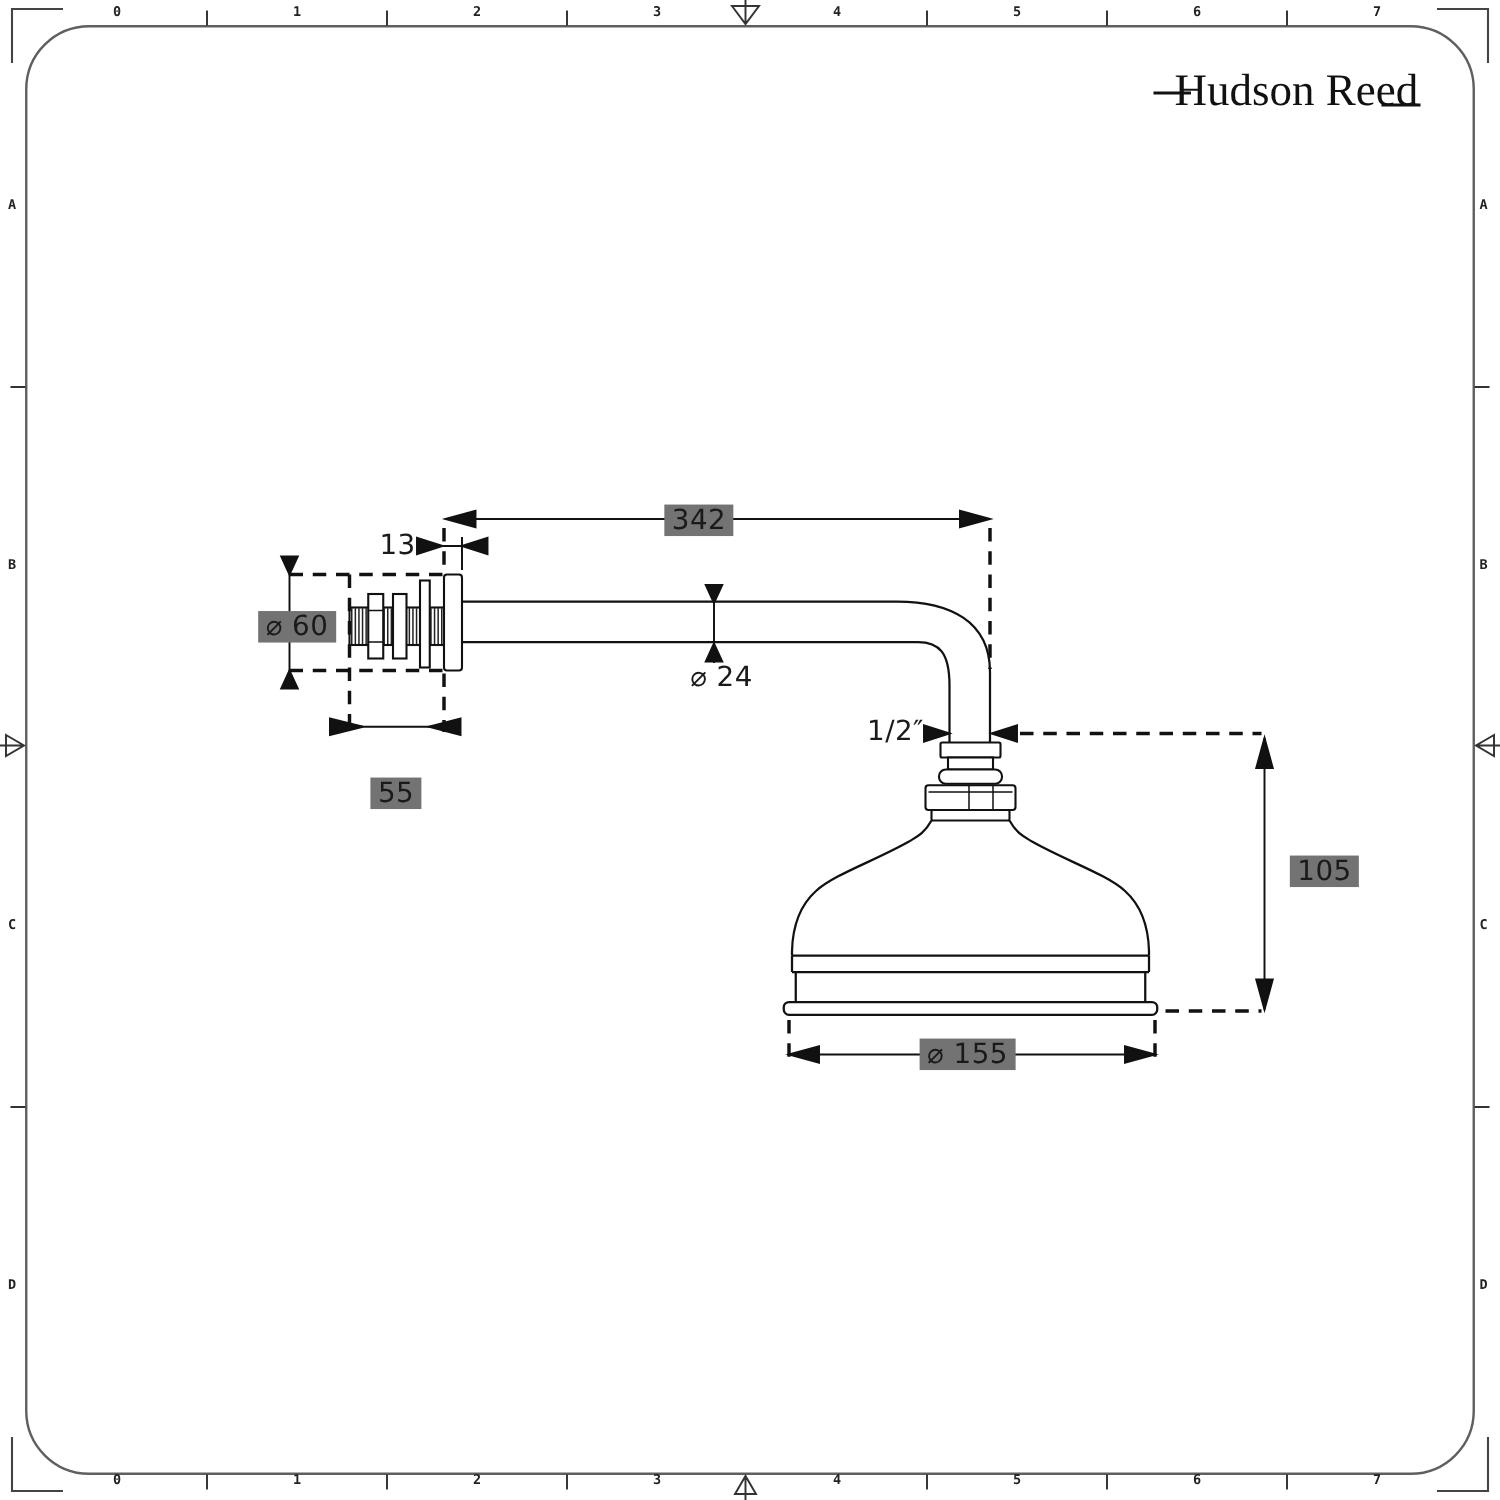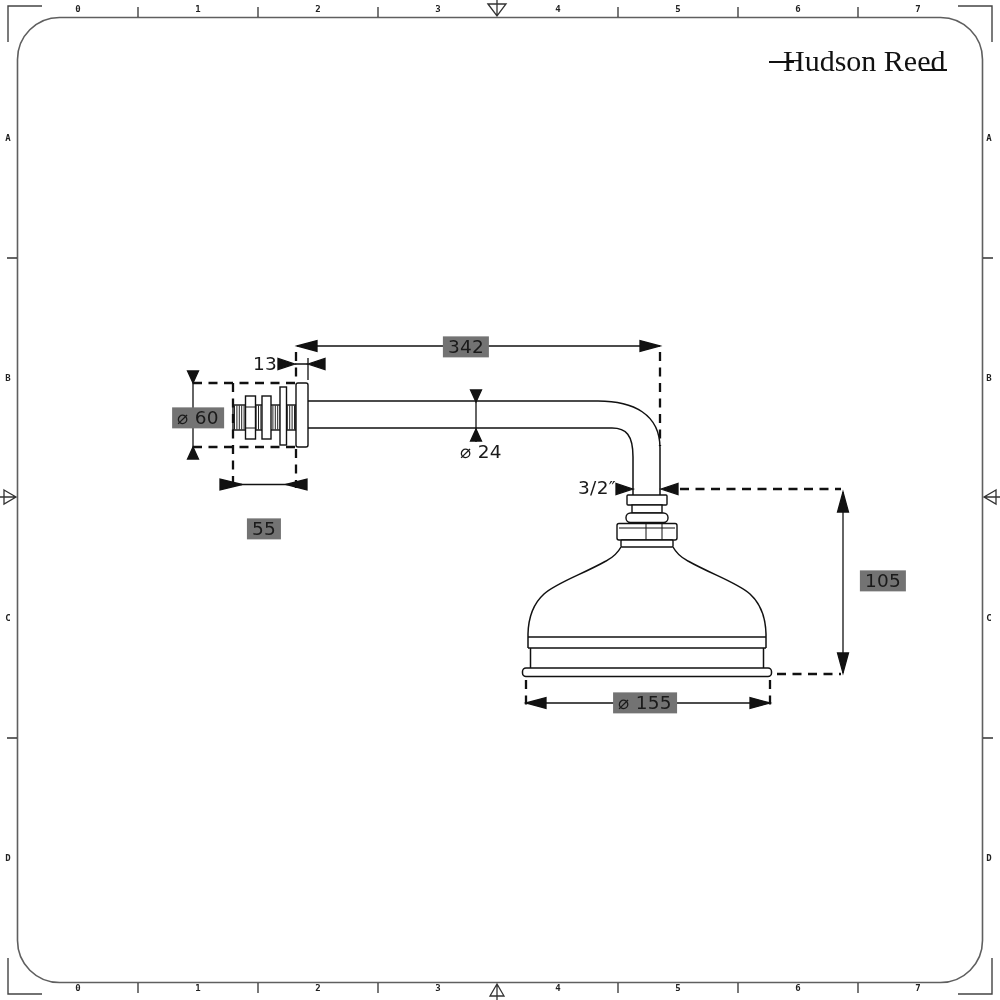--- a/index.html
+++ b/index.html
@@ -155,21 +155,21 @@
 
   <div id="logo">Hudson Reed</div>
   <div class="logo-line" id="logo-dash"></div>
   <div class="logo-line" id="logo-under"></div>
 
   <div class="dim-label" style="left:466px;top:347px;">342</div>
   <div class="dim-label" style="left:265px;top:364px;background:none;">13</div>
   <div class="dim-label" style="left:188px;top:418px;margin-left:10px;">⌀ 60</div>
   <div class="dim-label" style="left:264px;top:485px;margin-top:44px;">55</div>
   <div class="dim-label" style="left:481px;top:452px;background:none;">⌀ 24</div>
-  <div class="dim-label" style="left:597px;top:488px;background:none;">3/2″</div>
+  <div class="dim-label" style="left:597px;top:488px;background:none;">1/2″</div>
   <div class="dim-label" style="left:843px;top:581px;margin-left:40px;">105</div>
   <div class="dim-label" style="left:645px;top:703px;">⌀ 155</div>
 
   <div class="rl" style="left:78px;top:9px;">0</div>
   <div class="rl" style="left:198px;top:9px;">1</div>
   <div class="rl" style="left:318px;top:9px;">2</div>
   <div class="rl" style="left:438px;top:9px;">3</div>
   <div class="rl" style="left:558px;top:9px;">4</div>
   <div class="rl" style="left:678px;top:9px;">5</div>
   <div class="rl" style="left:798px;top:9px;">6</div>

